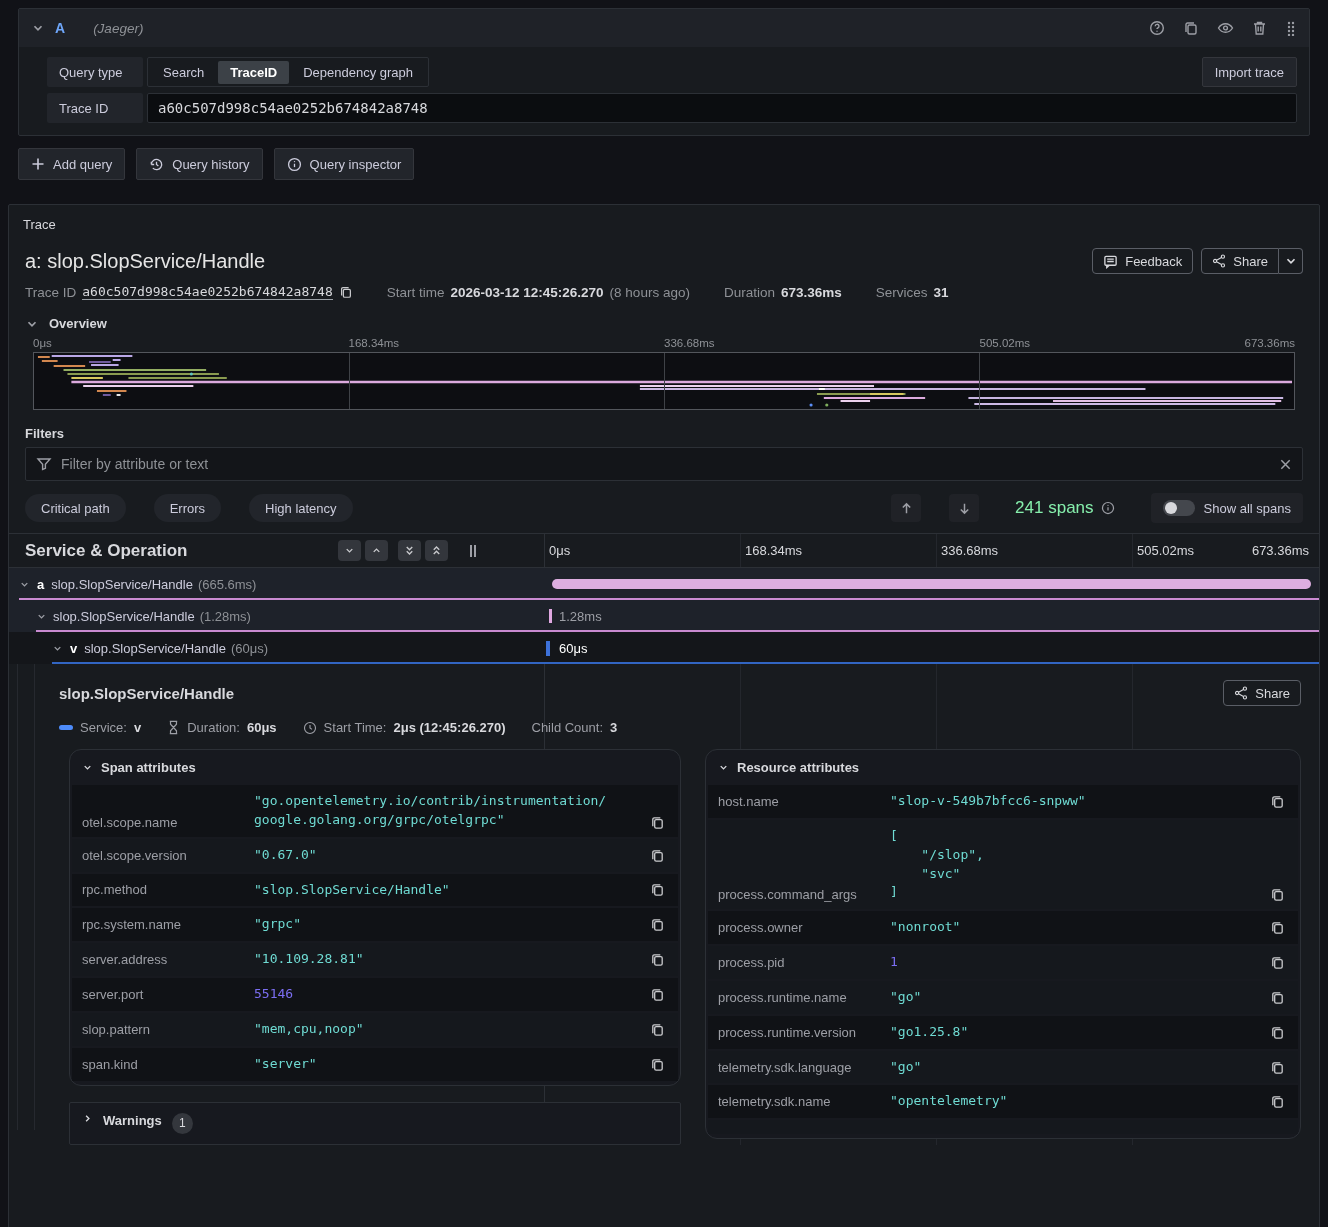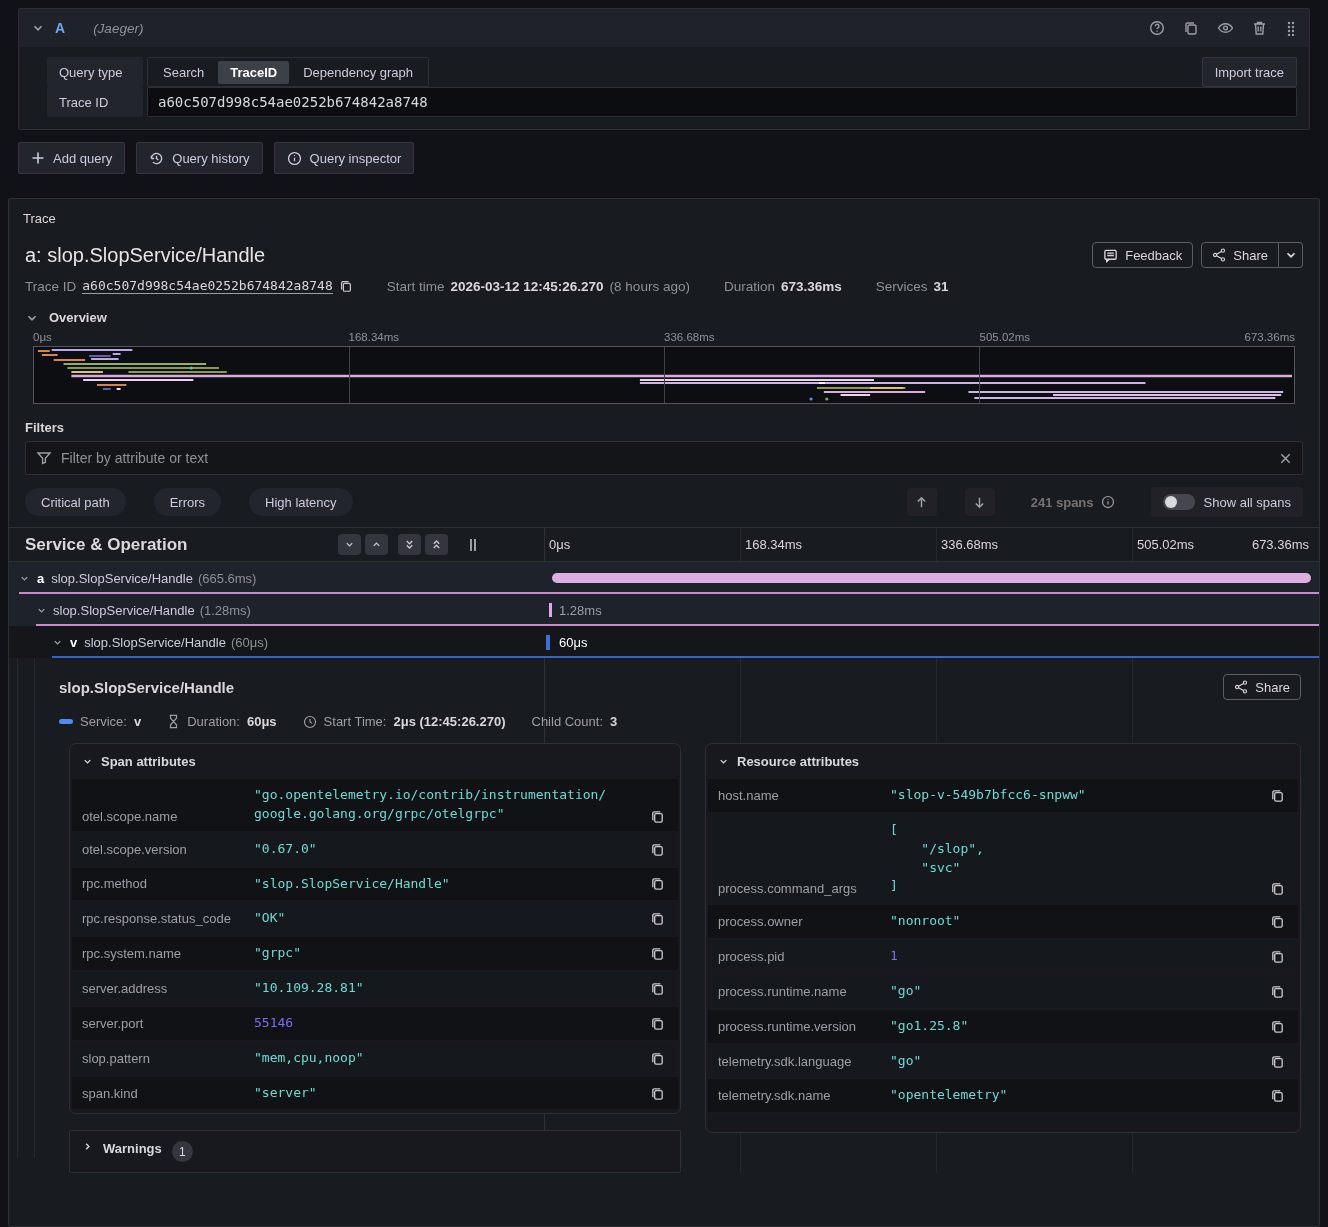--- a/index.html
+++ b/index.html
@@ -19,21 +19,21 @@
     font-weight:500; cursor:pointer; }
 
   
   .query-panel { margin:8px 18px 0 18px; background:#181b1f; border:1px solid #2c3036; border-radius:2px; }
   .qp-header { display:flex; align-items:center; height:38px; background:#1f2228; padding:0 12px; gap:10px; }
   .qp-ref { color:#6ea6f9; font-weight:700; font-size:14px; margin-right:18px; }
   .qp-ds { color:#8e9196; font-style:italic; font-size:13.5px; }
   .qp-spacer { flex:1; }
   .qp-icons { display:flex; gap:18px; color:#9d9fa6; }
   .qp-body { padding:10px 12px 12px 28px; }
-  .qp-row { display:flex; align-items:flex-start; margin-bottom:0; }
+  .qp-row { display:flex; align-items:flex-start; margin-bottom:6px; }
   .field-label { background:#22252b; border-radius:2px; height:30px; display:inline-flex; align-items:center;
     padding:0 12px; font-size:13px; color:#ccccdc; margin-right:4px; min-width:96px; }
   .radio-group { display:inline-flex; align-items:center; border:1px solid #2c3036; border-radius:2px;
     height:30px; padding:0 3px; gap:2px; }
   .radio-opt { padding:4px 12px; font-size:13px; color:#ccccdc; border-radius:2px; cursor:pointer; }
   .radio-opt.active { background:#3c4147; color:#fff; font-weight:600; }
   .trace-id-input { flex:1; height:30px; background:#0b0d10; border:1px solid #2c3036; border-radius:2px;
     color:#d8d9dd; font-size:14px; padding:0 10px; outline:none; }
   .actions-row { display:flex; gap:11px; margin:12px 18px 0 18px; }
 
@@ -70,21 +70,21 @@
   .filter-input { flex:1; background:transparent; border:none; outline:none; color:#d8d9dd; font-size:14px;
     font-family:"Liberation Sans", sans-serif; }
   .filter-input::placeholder { color:#8e9196; }
   .chips-row { display:flex; align-items:center; margin:12px 16px 10px 16px; gap:28px; }
   .chip { height:28px; padding:0 16px; border-radius:15px; background:#22252b; border:none; color:#ccccdc;
     font-size:13px; cursor:pointer; }
   .chips-spacer { flex:1; }
   .sq-btn { width:30px; height:28px; background:#202227; border:none; border-radius:4px; color:#9d9fa6;
     display:flex; align-items:center; justify-content:center; cursor:pointer; font-size:14px; }
   .span-count-wrap { display:flex; align-items:center; gap:7px; margin:0 8px; }
-  .span-count { font-size:13px; font-weight:700; color:#737373; }
+  .span-count { font-size:17px; font-weight:400; color:#86efac; }
   .toggle-box { display:flex; align-items:center; gap:9px; background:#202227; border-radius:4px;
     height:30px; padding:0 12px; cursor:pointer; }
   .toggle { width:32px; height:16px; border-radius:8px; background:#44474d; position:relative; }
   .toggle::after { content:""; position:absolute; left:2px; top:2px; width:12px; height:12px;
     border-radius:50%; background:#d8d9dd; }
   .toggle-label { font-size:13px; color:#ccccdc; }
 
   
   .span-table { position:relative; border-top:1px solid #2c3036; }
   .st-grid { position:absolute; top:0; bottom:0; width:1px; background:#24272d; z-index:0; }
@@ -123,21 +123,21 @@
   .detail-title { flex:1; font-size:15px; font-weight:700; color:#d8d9dd; padding-left:10px; }
   .detail-meta { display:flex; align-items:center; gap:26px; padding:14px 0 14px 10px; font-size:13px; }
   .dm-item { display:flex; align-items:center; gap:7px; }
   .dm-label { color:#9d9fa6; }
   .dm-val { color:#d8d9dd; font-weight:700; }
   .svc-dash { width:14px; height:5px; border-radius:2.5px; background:#4d8bf9; }
 
   .columns { display:flex; gap:24px; padding-left:20px; }
   .col-left { width:612px; flex:none; }
   .col-right { flex:1; }
-  .attr-panel { border:1px solid #2c3036; border-radius:7px; background:#17191f; }
+  .attr-panel { border:1px solid #2c3036; border-radius:12px; background:#17191f; }
   .attr-panel-hd { display:flex; align-items:center; gap:8px; padding:10px 12px; font-size:13px;
     font-weight:600; color:#d8d9dd; cursor:pointer; }
   .attr-rows { padding:0 2px 2px 2px; }
   .attr-row { display:flex; align-items:center; padding:7px 10px; background:#101216; margin-bottom:2px; }
   .attr-row.alt { background:#15181d; }
   .attr-row.ml { align-items:flex-end; }
   .attr-key { width:172px; flex:none; font-size:13px; color:#9d9fa6; }
   .attr-val { flex:1; font-family:"DejaVu Sans Mono", monospace; font-size:13px; line-height:1.45;
     white-space:pre-wrap; word-break:break-all; }
   .attr-val.str { color:#6fdbd3; }
@@ -579,30 +579,20 @@
                 <div class="attr-row">
                   <div class="attr-key">rpc.method</div>
                   <div class="attr-val str">"slop.SlopService/Handle"</div>
                   <div class="copy-btn">
                     <svg width="15" height="15" viewBox="0 0 16 16" fill="none" stroke="currentColor" stroke-width="1.4">
                       <rect x="5" y="5" width="8" height="9" rx="1.5"></rect>
                       <path d="M11 3H4.5A1.5 1.5 0 0 0 3 4.5V12"></path>
                     </svg>
                   </div>
                 </div>
-                <div class="attr-row alt">
-                  <div class="attr-key">rpc.response.status_code</div>
-                  <div class="attr-val str">"OK"</div>
-                  <div class="copy-btn">
-                    <svg width="15" height="15" viewBox="0 0 16 16" fill="none" stroke="currentColor" stroke-width="1.4">
-                      <rect x="5" y="5" width="8" height="9" rx="1.5"></rect>
-                      <path d="M11 3H4.5A1.5 1.5 0 0 0 3 4.5V12"></path>
-                    </svg>
-                  </div>
-                </div>
                 <div class="attr-row">
                   <div class="attr-key">rpc.system.name</div>
                   <div class="attr-val str">"grpc"</div>
                   <div class="copy-btn">
                     <svg width="15" height="15" viewBox="0 0 16 16" fill="none" stroke="currentColor" stroke-width="1.4">
                       <rect x="5" y="5" width="8" height="9" rx="1.5"></rect>
                       <path d="M11 3H4.5A1.5 1.5 0 0 0 3 4.5V12"></path>
                     </svg>
                   </div>
                 </div>

